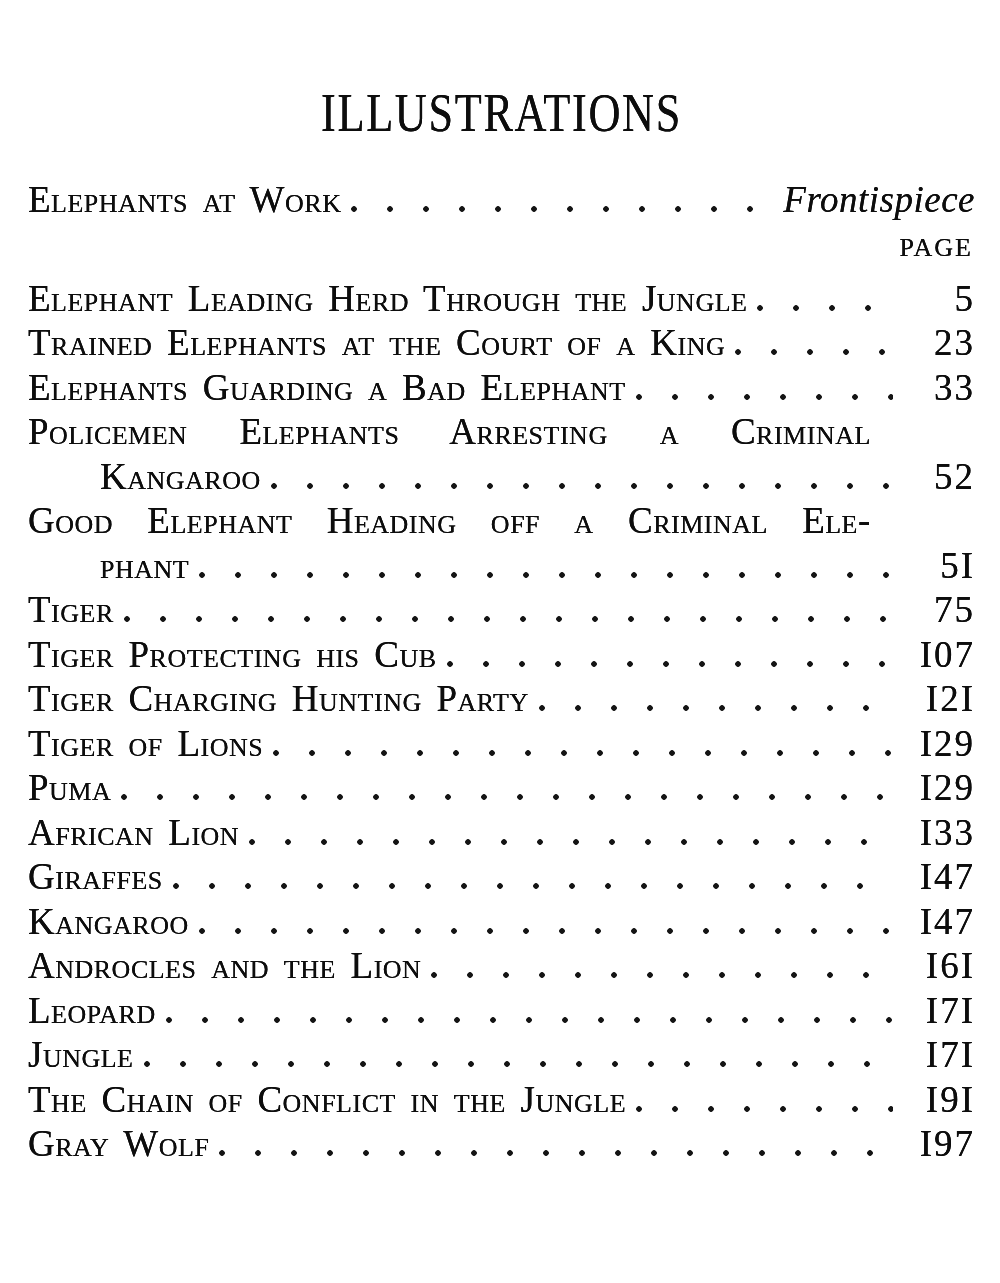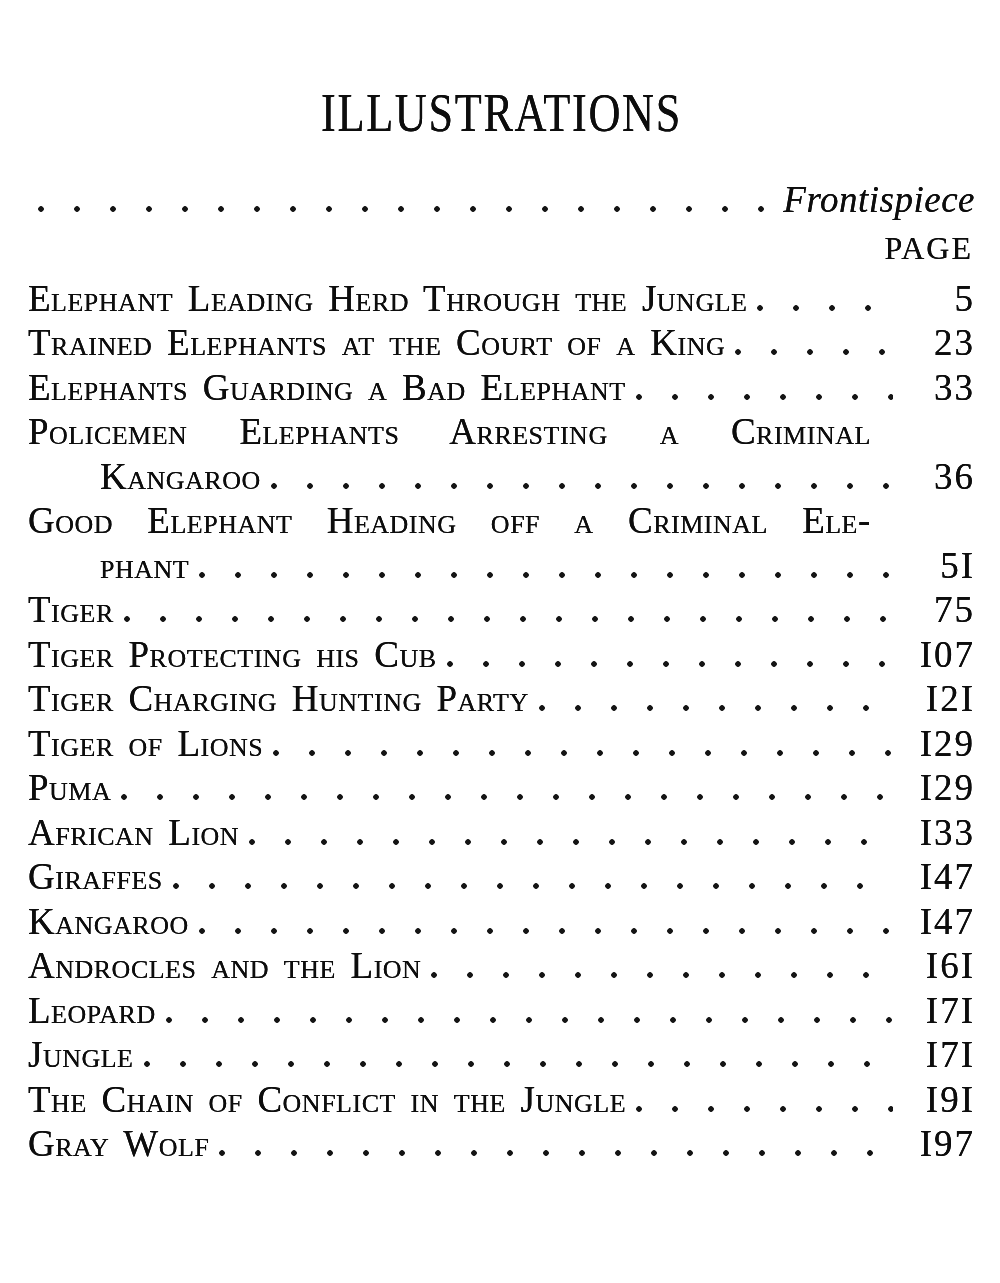--- a/index.html
+++ b/index.html
@@ -65,21 +65,21 @@
     white-space: nowrap;
   }
   .num {
     min-width: 72px;
     text-align: right;
     letter-spacing: 2px;
     white-space: nowrap;
   }
   .page-col-label {
     margin: 12px 2px 0 0;
-    font-size: 32px;
+    font-size: 26px;
     line-height: 26px;
     letter-spacing: 2px;
     text-align: right;
     text-shadow: 0 0 0.5px #000;
   }
   .entries { margin-top: 16px; }
   .wideline {
     font-variant: small-caps;
     font-size: 37px;
     line-height: 44.5px;
@@ -93,20 +93,21 @@
   .indent { margin-left: 72px; }
 </style>
 </head>
 <body>
 
 <div class="page">
 
   <h1 class="title">ILLUSTRATIONS</h1>
 
   <div class="row frontis">
+    <span class="label">Elephants at Work</span>
     <span class="leader"></span>
     <span class="frontis-val">Frontispiece</span>
   </div>
 
   <div class="page-col-label">PAGE</div>
 
   <div class="entries">
 
     <div class="row">
       <span class="label">Elephant Leading Herd Through the Jungle</span>
@@ -123,21 +124,21 @@
     <div class="row">
       <span class="label">Elephants Guarding a Bad Elephant</span>
       <span class="leader"></span>
       <span class="num">33</span>
     </div>
 
     <div class="wideline">Policemen Elephants Arresting a Criminal</div>
     <div class="row">
       <span class="label indent">Kangaroo</span>
       <span class="leader"></span>
-      <span class="num">36</span>
+      <span class="num">52</span>
     </div>
 
     <div class="wideline">Good Elephant Heading off a Criminal Ele-</div>
     <div class="row">
       <span class="label indent">phant</span>
       <span class="leader"></span>
       <span class="num">5I</span>
     </div>
 
     <div class="row">

